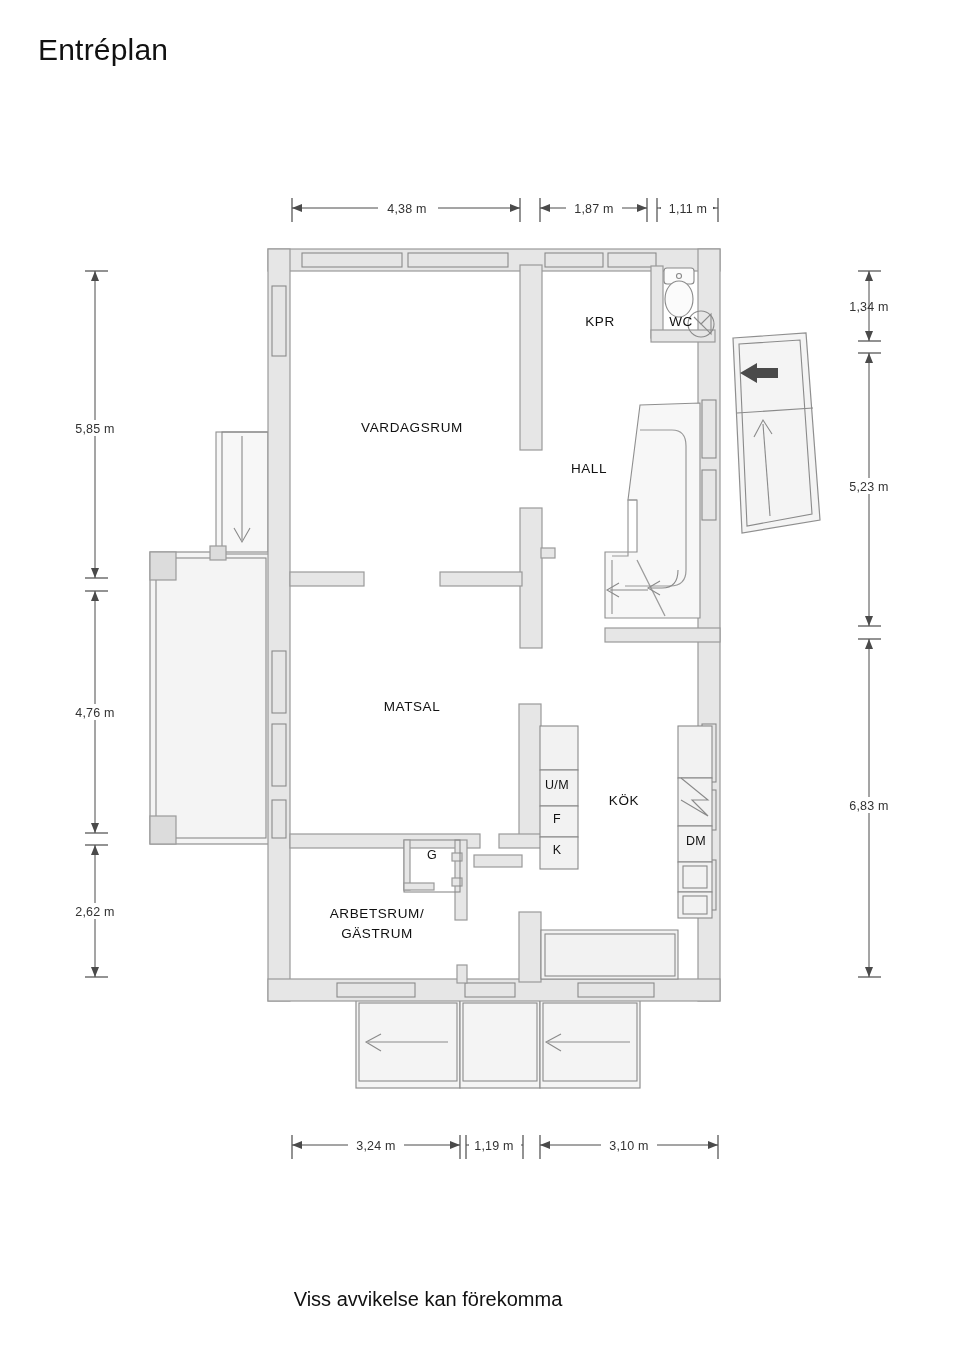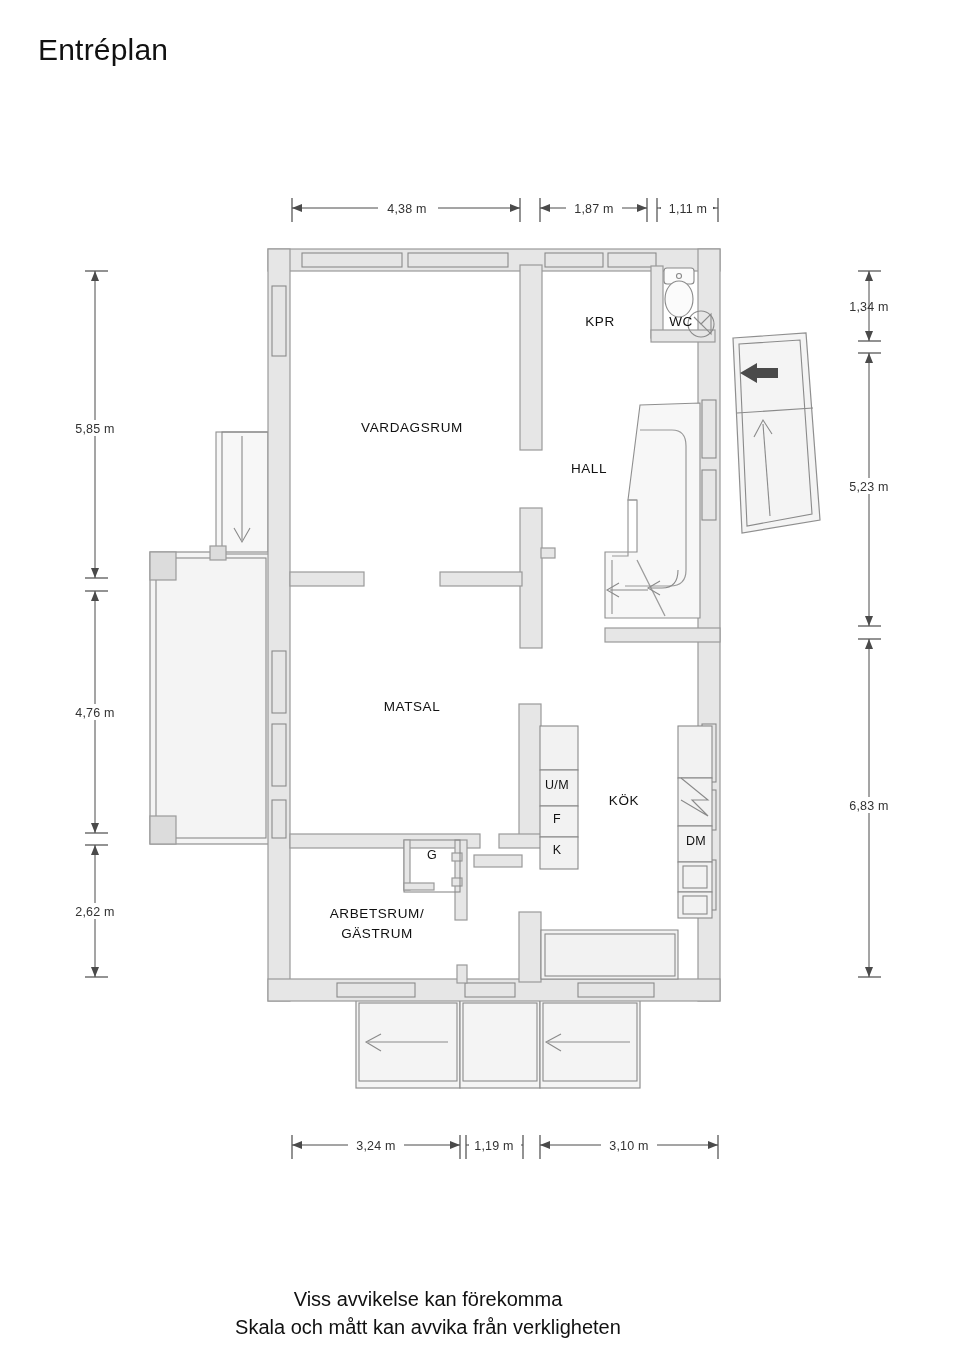--- a/index.html
+++ b/index.html
@@ -375,16 +375,15 @@
 
       <text class="dimlabel" text-anchor="middle" x="376" y="1150">3,24 m</text>
       <text class="dimlabel" text-anchor="middle" x="494" y="1150">1,19 m</text>
       <text class="dimlabel" text-anchor="middle" x="629" y="1150">3,10 m</text>
     </g>
 
   </svg>
 
   <div id="footer">
     <div>Viss avvikelse kan förekomma</div>
-    <div>Skala och mått kan avvika från verkligheten</div>
   </div>
 
 </div>
 
 </body></html>

